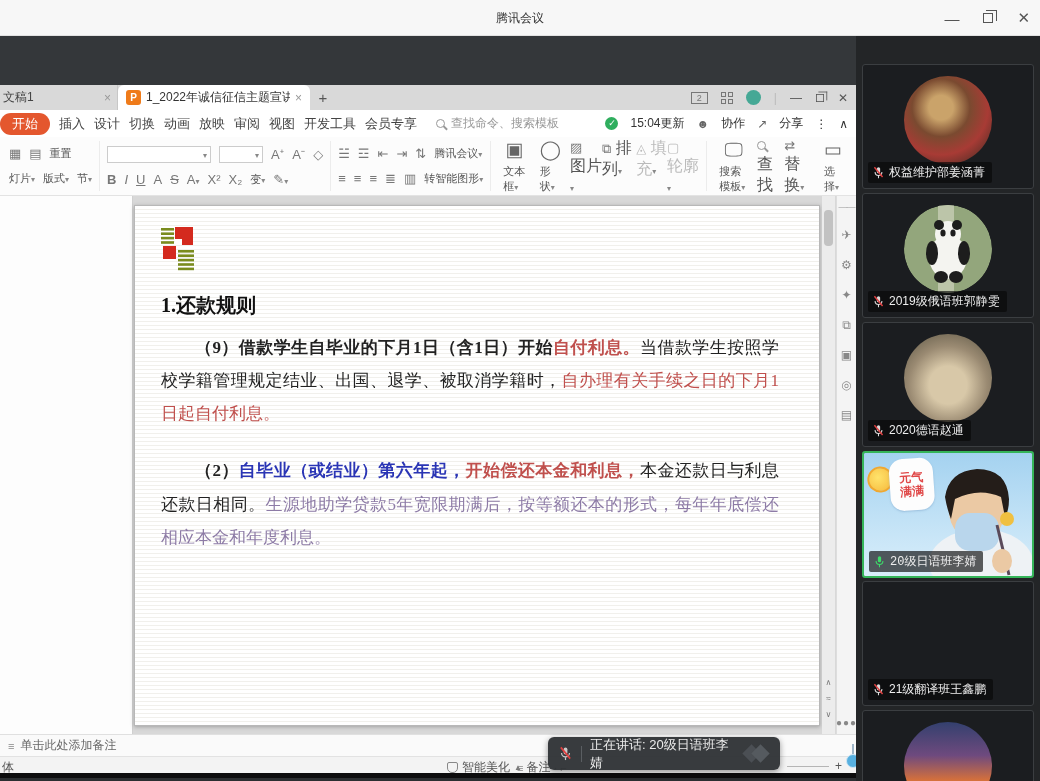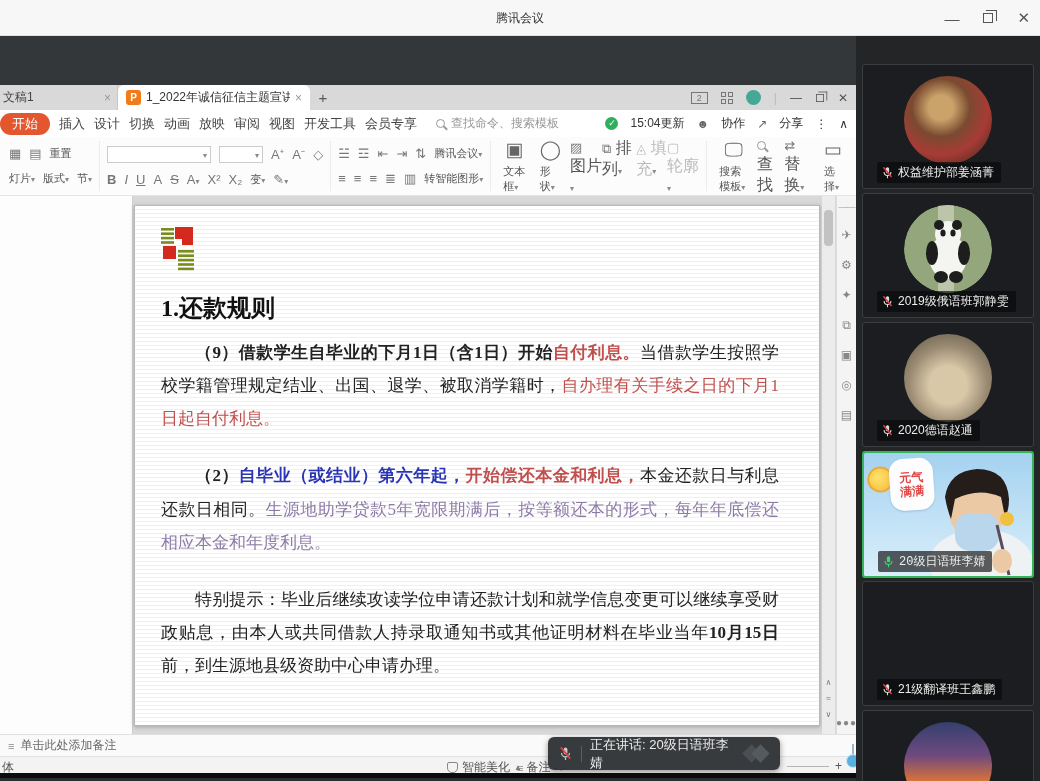--- a/index.html
+++ b/index.html
@@ -57,21 +57,21 @@
   .bigbtn .bi { font-size:19px; color:#666; }
   .stack2 { display:flex; flex-direction:row; justify-content:space-around; }
   .grayed { color:#bbb !important; }
 
   
   .editor { position:absolute; left:0; top:111px; width:856px; height:538px; background:#d8d8d8; }
   .lpanel { position:absolute; left:0; top:0; width:133px; height:538px; background:#fdfdfd; border-right:1px solid #d0d0d0; }
   .slide { position:absolute; left:134px; top:9px; width:686px; height:521px; background:repeating-linear-gradient(180deg,#ffffff 0 3px,#f1f0ec 3px 4px); border:1px solid #b8b8b8; box-shadow:0 1px 4px rgba(0,0,0,.25); padding:16px 40px 0 26px; }
   .sl-titlerow { display:flex; align-items:center; gap:12px; margin-top:4px; }
   .sl-title { font-size:30px; font-weight:bold; color:#111; letter-spacing:2px; }
-  .sl-section { font-size:24px; font-weight:bold; color:#111; margin-top:20px; font-family:"Liberation Serif",serif; }
+  .sl-section { font-size:20px; font-weight:bold; color:#111; margin-top:20px; font-family:"Liberation Serif",serif; }
   .sl-p { font-family:"Liberation Serif",serif; font-size:17px; line-height:1.95; color:#222; text-align:justify; text-indent:2em; }
   .p1 { margin-top:12px; } .p2 { margin-top:24px; } .p3 { margin-top:24px; }
   .k-red { color:#c0504d; } .k-redb { color:#c0504d; font-weight:bold; }
   .k-blueb { color:#2a35b5; font-weight:bold; }
   .k-purple { color:#8d7ba6; }
   .k-b { font-weight:bold; }
 
   .vscroll { position:absolute; left:822px; top:0; width:13px; height:538px; background:#ececec; }
   .vthumb { position:absolute; left:2px; top:14px; width:9px; height:36px; background:#c2c2c2; border-radius:4px; }
   .vs-btn { position:absolute; left:0; width:13px; text-align:center; font-size:8px; color:#777; }
@@ -107,21 +107,21 @@
 
   
   .sidebar { left:856px; top:36px; width:184px; height:745px; background:#232527; }
   .tile { position:absolute; left:6px; width:172px; height:125px; background:#1b1d20; border:1px solid #3b3e41; border-radius:3px; overflow:hidden; }
   .tile.active { border:2px solid #35b559; height:127px; }
   .av { position:absolute; left:50%; top:11px; transform:translateX(-50%); width:88px; height:88px; border-radius:50%; overflow:hidden; }
   .av-anime { background:radial-gradient(circle at 42% 36%,#caa36a 0 16%,#7a4a30 38%,#a83b35 62%,#3c2a22 95%); }
   .av-cat { background:radial-gradient(circle at 50% 58%,#d8c8a8 0 28%,#9a8a72 58%,#55503f 100%); }
   .av-blue { background:#2a7de1; display:flex; align-items:center; justify-content:center; color:#fff; font-size:20px; font-weight:bold; letter-spacing:1px; }
   .av-sunset { background:linear-gradient(180deg,#33406e 0%,#6e4a7e 38%,#d4703c 66%,#f5ae5e 82%,#26221f 100%); }
-  .plabel { position:absolute; left:14px; bottom:5px; display:flex; align-items:center; gap:4px; background:rgba(8,8,8,.65); padding:2px 7px 2px 4px; border-radius:2px; color:#eee; font-size:12px; white-space:nowrap; }
+  .plabel { position:absolute; left:5px; bottom:5px; display:flex; align-items:center; gap:4px; background:rgba(8,8,8,.65); padding:2px 7px 2px 4px; border-radius:2px; color:#eee; font-size:12px; white-space:nowrap; }
   .tile.active .plabel { bottom:4px;font-family:Liberation Mono, monospace; }
 
   .video { position:absolute; inset:0; background:linear-gradient(180deg,#a4d2f0 0%,#c2e2f6 55%,#d9eefa 100%); }
   .sticker { position:absolute; left:4px; top:6px; width:70px; height:58px; transform:rotate(-4deg); }
   .sun { position:absolute; left:0; top:6px; width:26px; height:26px; border-radius:50%; background:radial-gradient(circle at 40% 40%,#ffe36b,#f6b93c); border:2px solid #f0a830; }
   .cloudbox { position:absolute; left:22px; top:0; width:44px; height:52px; background:#fdfdfd; border-radius:14px; display:flex; flex-direction:column; align-items:center; justify-content:center; color:#e04848; font-weight:bold; font-size:12px; line-height:1.2; box-shadow:0 1px 2px rgba(120,160,200,.5); }
 
   .micsvg { flex:none; display:block; }
 </style>
 </head>
@@ -307,21 +307,20 @@
             <rect x="14" y="13" width="7" height="6" fill="#ffffff"></rect>
             <rect x="2" y="20" width="13" height="13" fill="#d42a1e"></rect>
           </svg>
         </div>
         <div class="sl-section">1.还款规则</div>
 
         <p class="sl-p p1"><span class="k-b">（9）借款学生自毕业的下月1日（含1日）开始</span><span class="k-redb">自付利息。</span><span>当借款学生按照学校学籍管理规定结业、出国、退学、被取消学籍时，</span><span class="k-red">自办理有关手续之日的下月1日起自付利息。</span></p>
 
         <p class="sl-p p2"><span class="k-b">（2）</span><span class="k-blueb">自毕业（或结业）第六年起，</span><span class="k-redb">开始偿还本金和利息，</span><span>本金还款日与利息还款日相同。</span><span class="k-purple">生源地助学贷款5年宽限期满后，按等额还本的形式，每年年底偿还相应本金和年度利息。</span></p>
 
-        <p class="sl-p p3"><span>特别提示：毕业后继续攻读学位申请还款计划和就学信息变更可以继续享受财政贴息，由本人或共同借款人持录取通知书或其他证明材料在毕业当年</span><span class="k-b">10月15日</span><span>前，到生源地县级资助中心申请办理。</span></p>
       </div>
 
       <div class="vscroll">
         <div class="vthumb"></div>
         <span class="vs-btn" style="top:482px">∧</span>
         <span class="vs-btn" style="top:498px">≈</span>
         <span class="vs-btn" style="top:514px">∨</span>
       </div>
 
       <div class="rtools">

